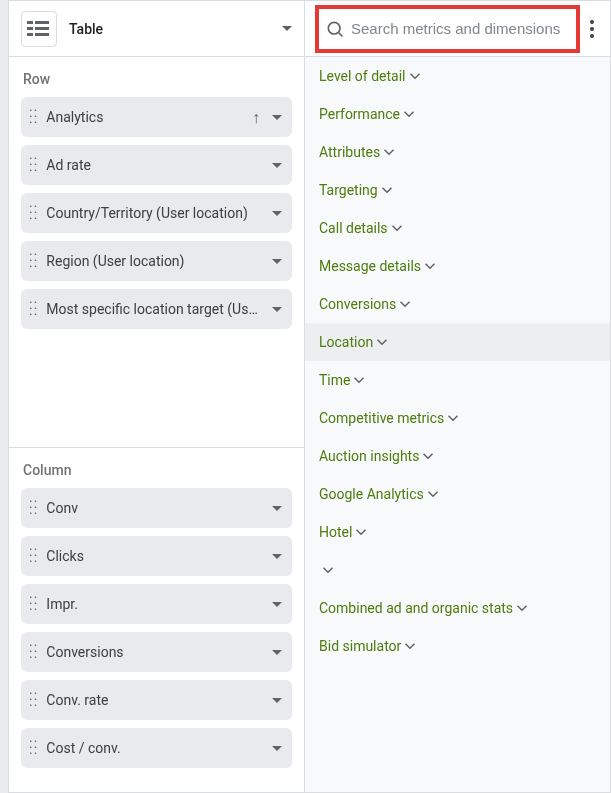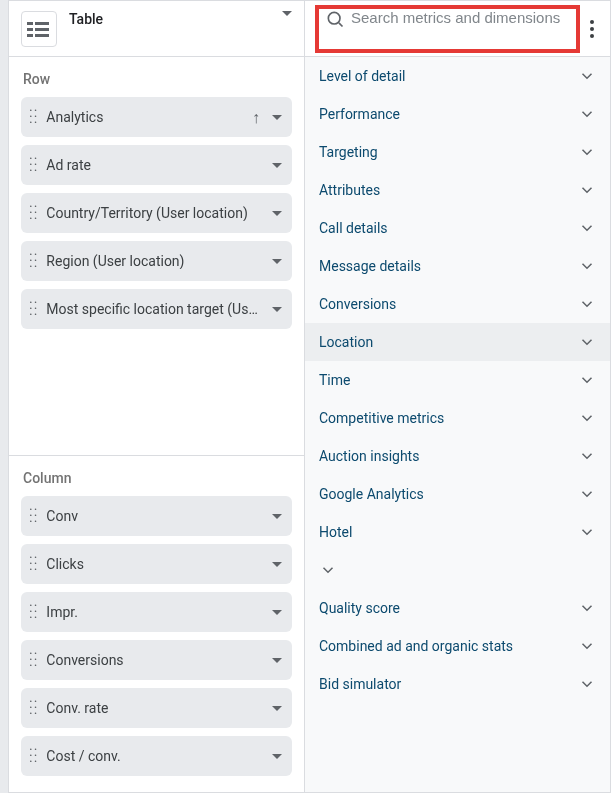--- a/index.html
+++ b/index.html
@@ -26,20 +26,21 @@
       background: #fff;
     }
     .right-panel {
       flex: 1;
       background: #f8f9fa;
       display: flex;
       flex-direction: column;
     }
     .type-header {
       display: flex;
+      align-items: center;
       padding: 10px 12px;
       border-bottom: 1px solid #dadce0;
       height: 56px;
     }
     .type-icon {
       width: 36px;
       height: 36px;
       border: 1px solid #dadce0;
       border-radius: 4px;
       display: flex;
@@ -113,34 +114,34 @@
     .row-section {
       flex: 0 0 auto;
     }
     .row-spacer {
       flex: 1;
       border-bottom: 1px solid #dadce0;
       min-height: 20px;
     }
     .col-section {
       flex: 0 0 auto;
-      padding-bottom: 16px;
+      padding-bottom: 24px;
     }
     .search-row {
       display: flex;
       align-items: center;
       height: 56px;
       padding: 0 6px 0 10px;
       background: #fff;
       border-bottom: 1px solid #dadce0;
     }
     .search-box {
       flex: 1;
       display: flex;
-      align-items: flex-start;
+      align-items: center;
       border: 4px solid #e53935;
       height: 48px;
       padding: 0 6px;
     }
     .search-icon { color: #5f6368; margin-right: 6px; display: flex; }
     .search-input {
       border: none;
       outline: none;
       font-size: 15px;
       color: #5f6368;
@@ -158,25 +159,25 @@
       cursor: pointer;
     }
     .more-dot { width: 4px; height: 4px; background: #3c4043; border-radius: 50%; }
     .category-list {
       flex: 1;
       overflow-y: auto;
     }
     .category {
       display: flex;
       align-items: center;
-      justify-content: space-between;
+      justify-content: flex-start;
       height: 38px;
       padding: 0 14px;
       cursor: pointer;
-      color: #0c4a6e;
+      color: #4d7c0f;
     }
     .category.highlighted {
       background: #eceef0;
     }
     .chevron {
       color: #5f6368;
       display: flex;
     }
     .left-strip {
       position: absolute;
@@ -358,29 +359,29 @@
         </div>
         <div class="category">
           <span>Performance</span>
           <span class="chevron">
             <svg width="18" height="18" viewBox="0 0 24 24" fill="none" stroke="#5f6368" stroke-width="2">
               <polyline points="6 9 12 15 18 9"></polyline>
             </svg>
           </span>
         </div>
         <div class="category">
+          <span>Attributes</span>
+          <span class="chevron">
+            <svg width="18" height="18" viewBox="0 0 24 24" fill="none" stroke="#5f6368" stroke-width="2">
+              <polyline points="6 9 12 15 18 9"></polyline>
+            </svg>
+          </span>
+        </div>
+        <div class="category">
           <span>Targeting</span>
-          <span class="chevron">
-            <svg width="18" height="18" viewBox="0 0 24 24" fill="none" stroke="#5f6368" stroke-width="2">
-              <polyline points="6 9 12 15 18 9"></polyline>
-            </svg>
-          </span>
-        </div>
-        <div class="category">
-          <span>Attributes</span>
           <span class="chevron">
             <svg width="18" height="18" viewBox="0 0 24 24" fill="none" stroke="#5f6368" stroke-width="2">
               <polyline points="6 9 12 15 18 9"></polyline>
             </svg>
           </span>
         </div>
         <div class="category">
           <span>Call details</span>
           <span class="chevron">
             <svg width="18" height="18" viewBox="0 0 24 24" fill="none" stroke="#5f6368" stroke-width="2">
@@ -446,28 +447,20 @@
         </div>
         <div class="category">
           <span>Hotel</span>
           <span class="chevron">
             <svg width="18" height="18" viewBox="0 0 24 24" fill="none" stroke="#5f6368" stroke-width="2">
               <polyline points="6 9 12 15 18 9"></polyline>
             </svg>
           </span>
         </div>
         <div class="category">
-          <span class="chevron">
-            <svg width="18" height="18" viewBox="0 0 24 24" fill="none" stroke="#5f6368" stroke-width="2">
-              <polyline points="6 9 12 15 18 9"></polyline>
-            </svg>
-          </span>
-        </div>
-        <div class="category">
-          <span>Quality score</span>
           <span class="chevron">
             <svg width="18" height="18" viewBox="0 0 24 24" fill="none" stroke="#5f6368" stroke-width="2">
               <polyline points="6 9 12 15 18 9"></polyline>
             </svg>
           </span>
         </div>
         <div class="category">
           <span>Combined ad and organic stats</span>
           <span class="chevron">
             <svg width="18" height="18" viewBox="0 0 24 24" fill="none" stroke="#5f6368" stroke-width="2">

